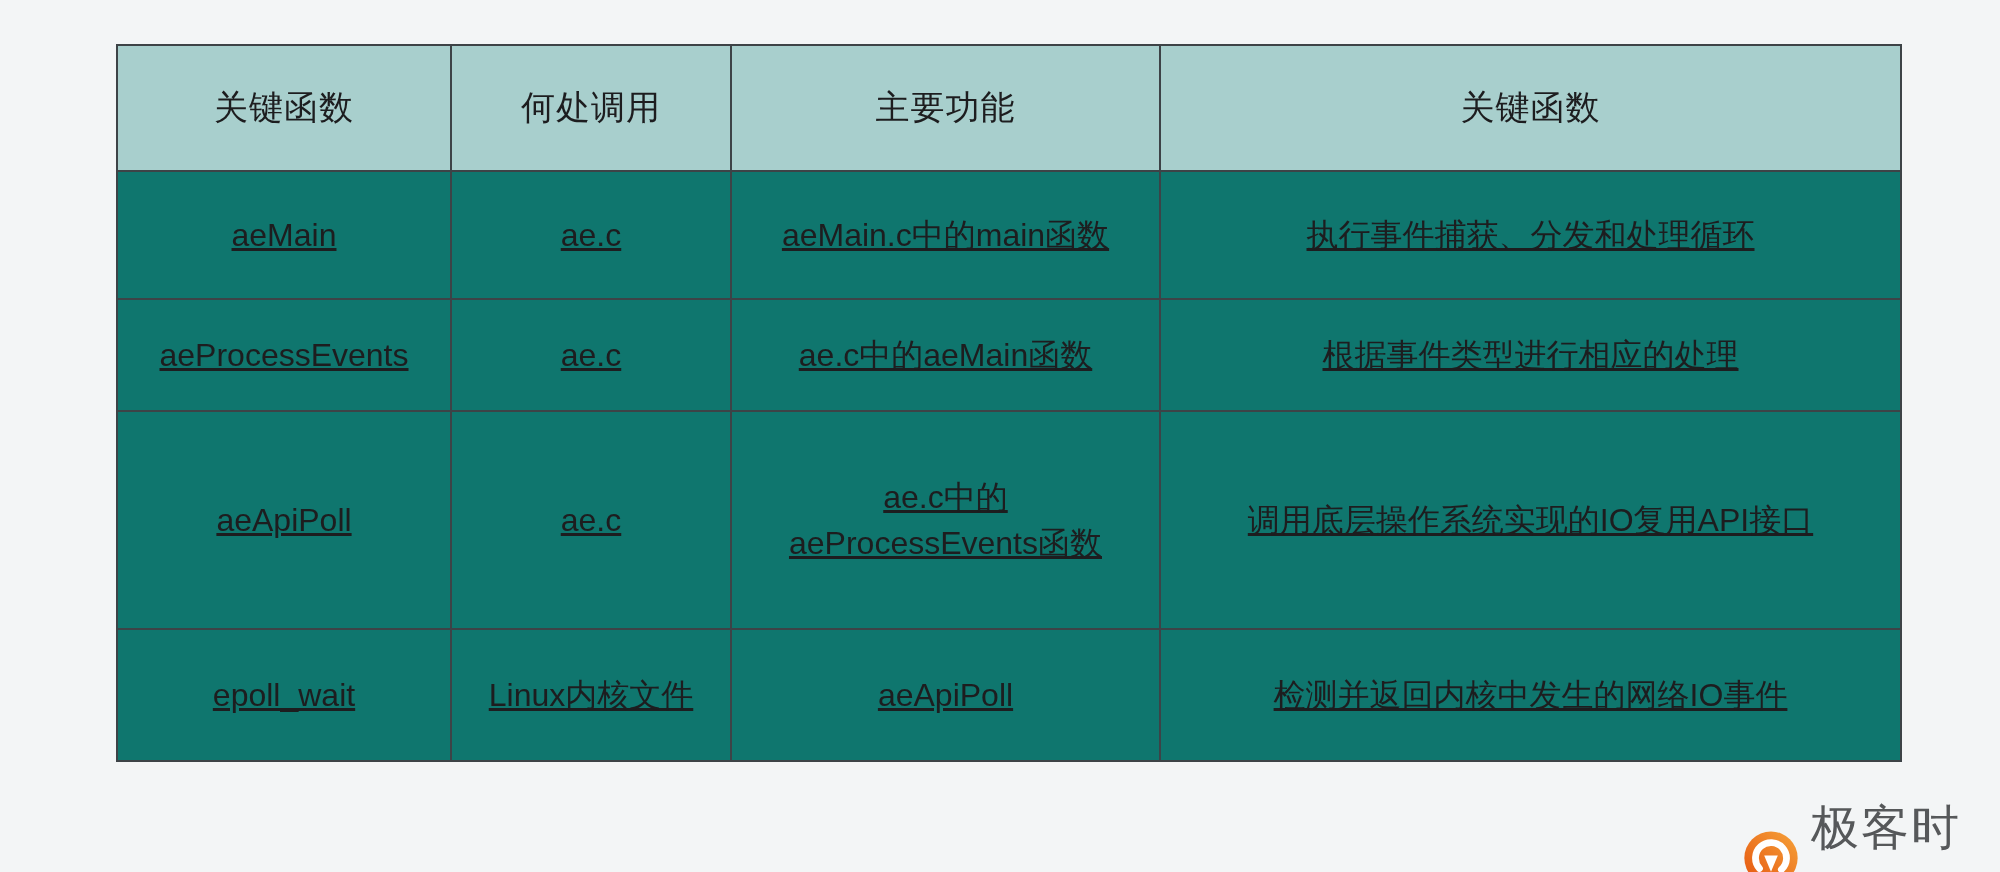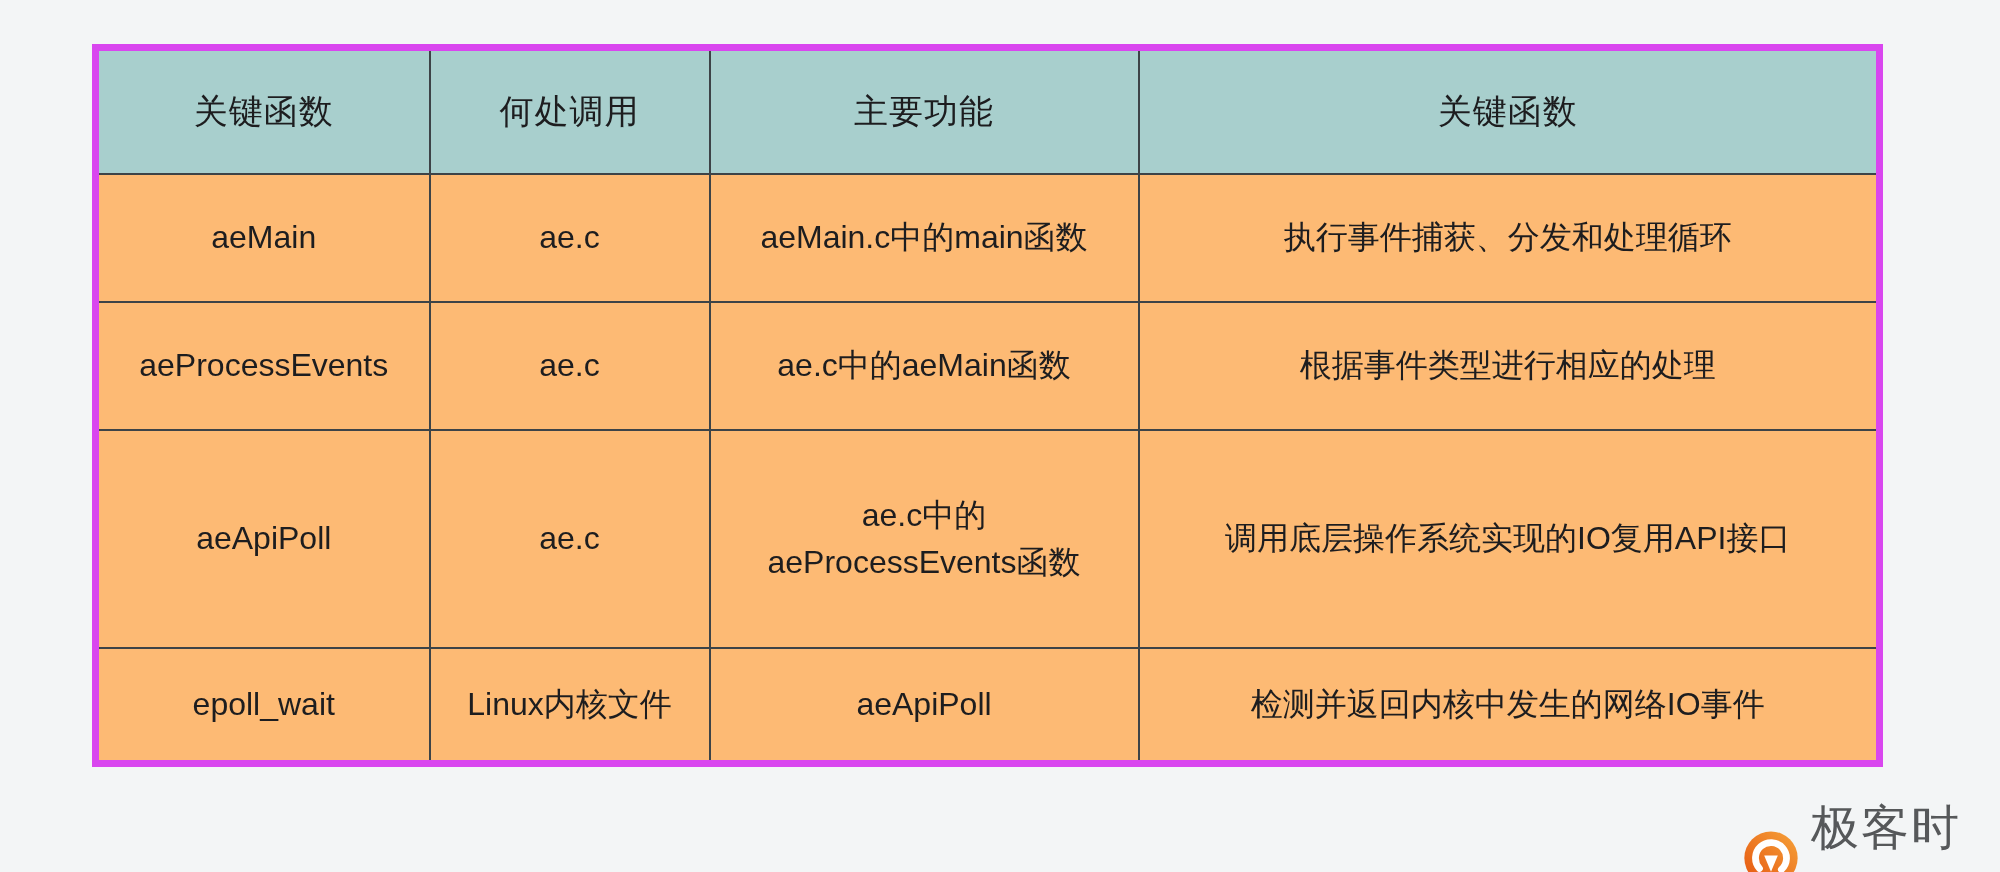--- a/index.html
+++ b/index.html
@@ -12,52 +12,53 @@
     color: #1d1d1f;
     overflow: hidden;
   }
   .canvas {
     position: relative;
     width: 2000px;
     height: 872px;
   }
   table.fn-table {
     position: absolute;
-    left: 92px;
+    left: 116px;
     top: 44px;
     width: 1784px;
     border-collapse: collapse;
     table-layout: fixed;
-    border: 7px solid #d946ef;
+    border: 2px solid #d946ef;
   }
   .fn-table th, .fn-table td {
     border: 2px solid #3d4347;
     text-align: center;
     vertical-align: middle;
     padding: 0 10px;
     overflow: hidden;
   }
   .fn-table th {
     background: #a8cfcd;
     font-size: 34px;
     font-weight: 500;
     letter-spacing: 1px;
   }
   .fn-table td {
-    background: #fdba74;
+    background: #0f766e;
     font-size: 32px;
     font-weight: 400;
     white-space: pre-line;
     line-height: 1.45;
+    text-decoration: underline;
   }
   tr.row-header { height: 126px; }
   tr.row-1 { height: 128px; }
-  tr.row-2 { height: 128px; }
+  tr.row-2 { height: 112px; }
   tr.row-3 { height: 218px; }
-  tr.row-4 { height: 116px; }
+  tr.row-4 { height: 132px; }
 
   .branding {
     position: absolute;
     left: 1740px;
     top: 793px;
     display: flex;
     align-items: center;
   }
   .branding .logo-icon-wrap {
     width: 62px;

